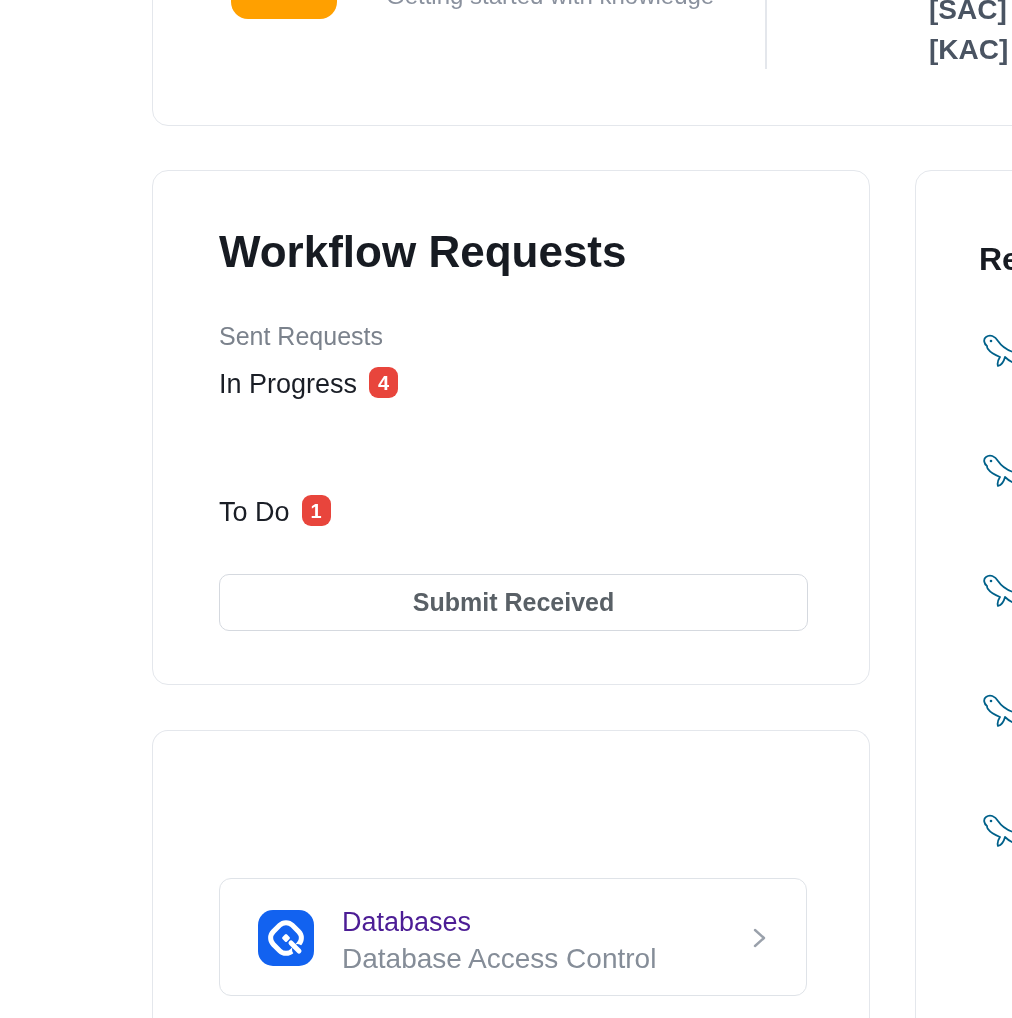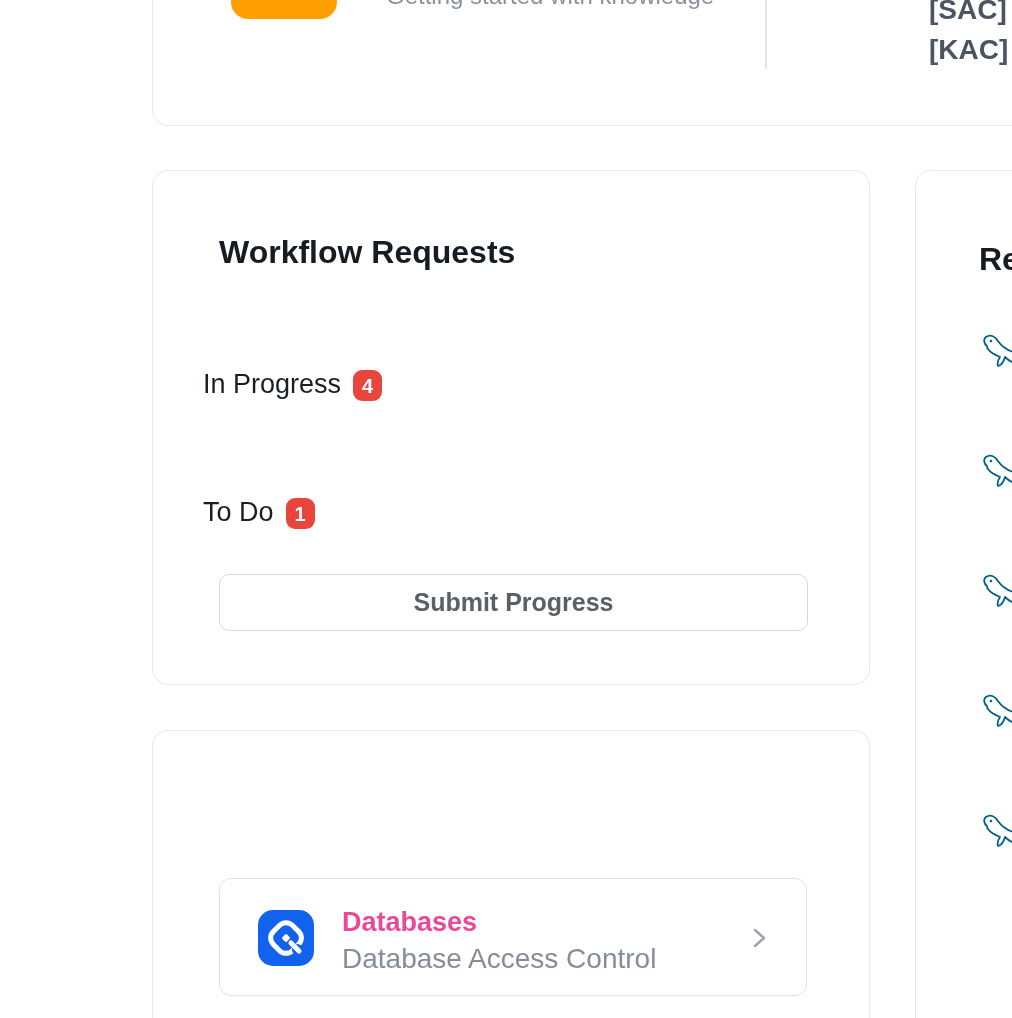--- a/index.html
+++ b/index.html
@@ -17,48 +17,48 @@
     color:#8A919E; white-space:nowrap; }
   #gs-divider { position:absolute; left:612px; top:0; width:2px; height:108px;
     background:#E4E7EC; }
   .gs-link { position:absolute; left:776px; font-size:28px; line-height:28px;
     font-weight:700; color:#4A5462; white-space:nowrap; cursor:pointer; }
   #gs-link-0 { top:35px; }
   #gs-link-1 { top:75px; }
 
   
   #wf-card { left:152px; top:170px; width:718px; height:515px; }
-  .wf-title { position:absolute; left:66px; top:63px; font-size:32px; line-height:36px;
+  .wf-title { position:absolute; left:66px; top:63px; font-size:44px; line-height:36px;
     font-weight:700; color:#171B22; }
   .sec-label { position:absolute; left:66px; font-size:25px; line-height:30px;
     color:#7B828C; }
   #wf-sent-label { top:150px; }
   #wf-received-label { top:278px; }
-  .sec-item { position:absolute; left:50px; display:inline-flex; align-items:flex-end;
+  .sec-item { position:absolute; left:66px; display:inline-flex; align-items:flex-start;
     gap:12px; font-size:27px; line-height:34px; color:#1A1E26; cursor:pointer; }
   #wf-inprogress { top:196px; }
   #wf-todo { top:324px; }
   .badge { display:inline-flex; align-items:center; justify-content:center;
     min-width:13px; height:31px; padding:0 9px; background:#E8453C; border-radius:9px;
     color:#ffffff; font-size:20px; font-weight:700; }
   #wf-submit { position:absolute; left:66px; top:403px; width:589px; height:57px;
     background:#ffffff; border:1px solid #D5D9DF; border-radius:10px;
     font-family:"Liberation Sans", sans-serif; font-size:25px; font-weight:700;
     color:#596066; cursor:pointer; }
 
   
   #sv-card { left:152px; top:730px; width:718px; height:330px; border-bottom:none;
     border-bottom-left-radius:0; border-bottom-right-radius:0; }
   #sv-title { position:absolute; left:66px; top:62px; font-size:32px; line-height:36px;
     font-weight:700; color:#171B22; }
   #sv-row { position:absolute; left:66px; top:147px; width:588px; height:118px;
     border:1px solid #DFE3E8; border-radius:12px; cursor:pointer; background:#fff; }
   #sv-app-icon { position:absolute; left:38px; top:31px; width:56px; height:56px; }
   #sv-name { position:absolute; left:122px; top:26px; font-size:27px; line-height:34px;
-    font-weight:700; color:#ec4899; }
+    font-weight:400; color:#4c1d95; }
   #sv-desc { position:absolute; left:122px; top:66px; font-size:28px; line-height:28px;
     color:#858D98; }
   #sv-chevron { position:absolute; left:527px; top:47px; width:24px; height:24px; }
 
   
   #rc-card { left:915px; top:170px; width:520px; height:900px; }
   #rc-title { position:absolute; left:63px; top:70px; font-size:32px; line-height:36px;
     font-weight:700; color:#171B22; white-space:nowrap; }
   .rc-row { position:absolute; left:63px; width:440px; height:36px; cursor:pointer; }
   .rc-row svg { display:block; }
@@ -70,31 +70,32 @@
   <button id="gs-orange-btn"></button>
   <div id="gs-desc">Getting started with knowledge</div>
   <div id="gs-divider"></div>
   <div class="gs-link" id="gs-link-0">[SAC]</div>
   <div class="gs-link" id="gs-link-1">[KAC]</div>
 </div>
 
 <div class="card" id="wf-card">
   <div class="wf-title">Workflow Requests</div>
 
+  <div class="sec-label" id="wf-sent-label">Sent Requests</div>
   <div class="sec-item" id="wf-inprogress">
     <span>In Progress</span>
     <span class="badge">4</span>
   </div>
 
   <div class="sec-item" id="wf-todo">
     <span>To Do</span>
     <span class="badge">1</span>
   </div>
 
-  <button id="wf-submit">Submit Progress</button>
+  <button id="wf-submit">Submit Received</button>
 </div>
 
 <div class="card" id="sv-card">
 
   <div id="sv-row">
     <span id="sv-app-icon">
       <svg width="56" height="56" viewBox="0 0 56 56">
         <rect x="0" y="0" width="56" height="56" rx="15" fill="#1262F0"></rect>
         <g transform="rotate(45 28 28)">
           <rect x="14.5" y="14.5" width="27" height="27" rx="9" fill="none" stroke="#ffffff" stroke-width="5"></rect>

